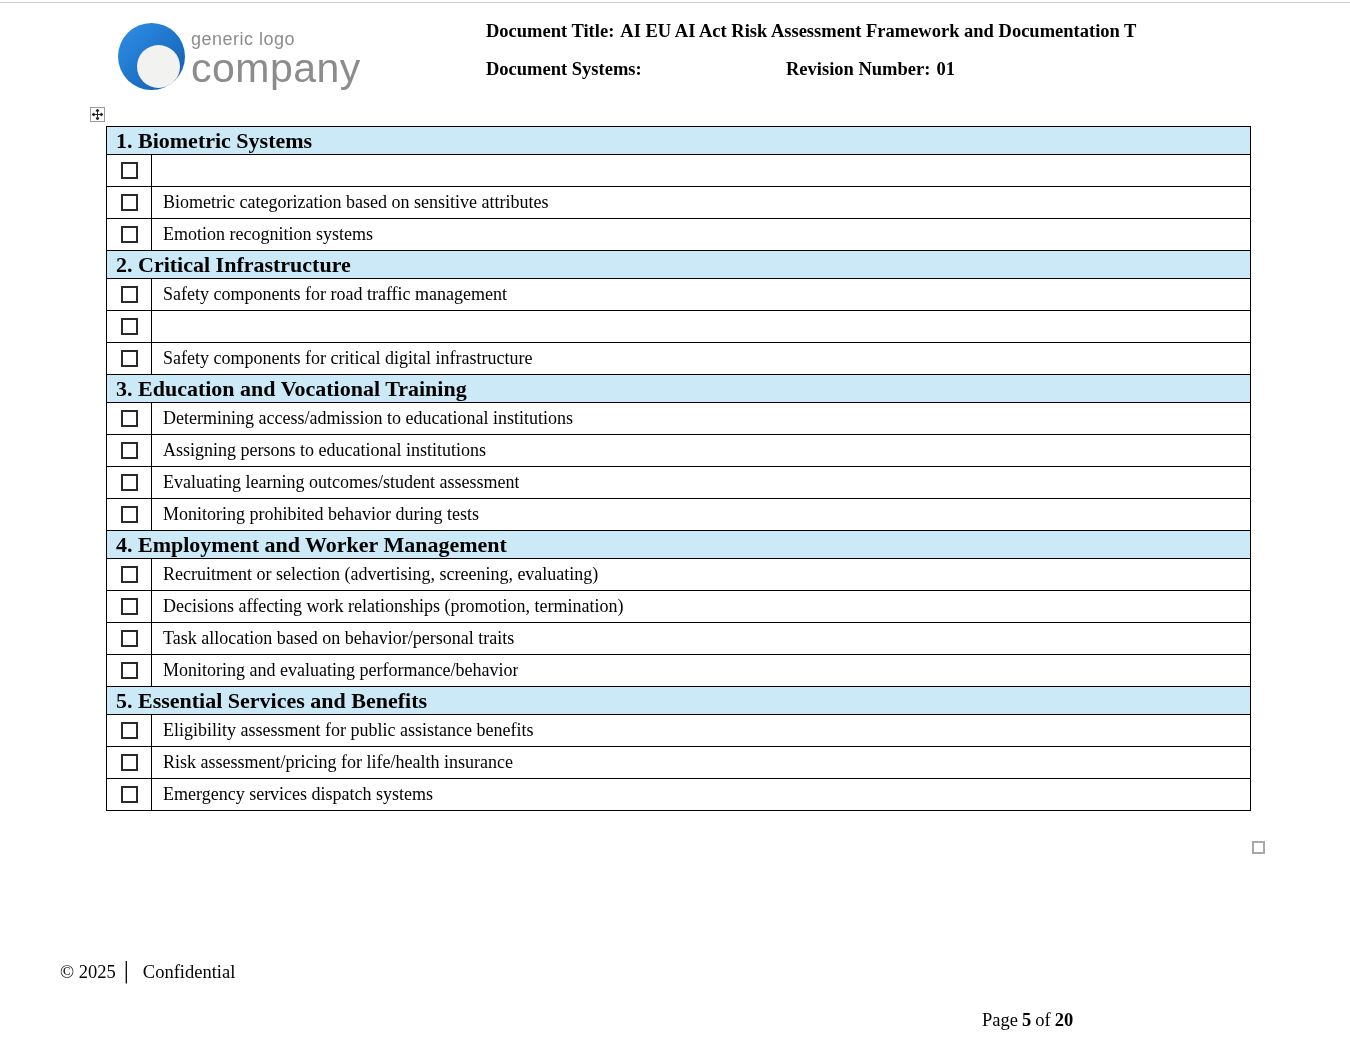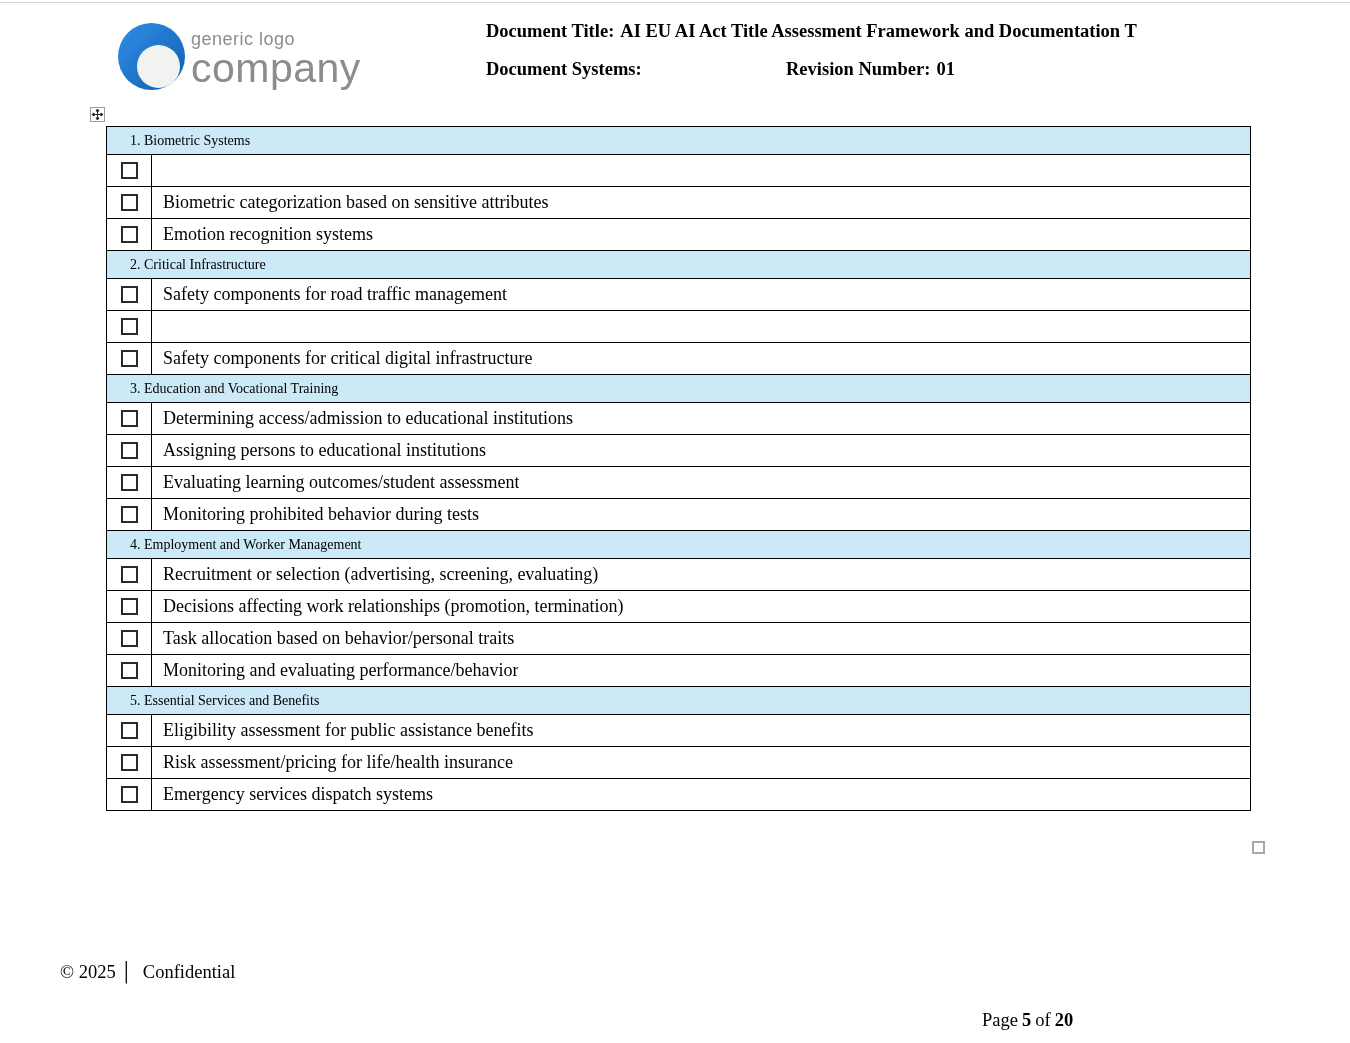--- a/index.html
+++ b/index.html
@@ -57,22 +57,22 @@
     border-top: 1px solid #000; border-left: 1px solid #000; border-right: 1px solid #000;
     box-sizing: border-box;
   }
   .row { box-sizing: border-box; border-bottom: 1px solid #000; display: flex; align-items: stretch; }
   .header-row {
     height: 28px;
     background: #cbe9f7;
     align-items: center;
   }
   .header-cell {
-    padding-left: 23px;
-    font-weight: 400; font-size: 14px;
+    padding-left: 9px;
+    font-weight: 700; font-size: 22px;
   }
   .item-row { height: 32px; }
   .cb-cell {
     width: 45px; min-width: 45px;
     border-right: 1px solid #000;
     display: flex; align-items: center; justify-content: center;
     box-sizing: border-box;
   }
   .checkbox {
     width: 13px; height: 13px;
@@ -112,21 +112,21 @@
     <div class="logo-mark-inner"></div>
   </div>
   <div class="logo-text">
     <div class="logo-line1">generic logo</div>
     <div class="logo-line2">company</div>
   </div>
 </div>
 
 <div class="doc-meta">
   <div class="doc-line">
-    <span class="meta-label">Document Title:</span><span class="meta-value-bold">AI EU AI Act Title Assessment Framework and Documentation T</span>
+    <span class="meta-label">Document Title:</span><span class="meta-value-bold">AI EU AI Act Risk Assessment Framework and Documentation T</span>
   </div>
   <div class="doc-line second">
     <span class="meta-label">Document Systems:</span><span class="meta-value-bold"></span>
     <span class="revision-group">
       <span class="meta-label">Revision Number:</span><span class="meta-value-bold">01</span>
     </span>
   </div>
 </div>
 
 <div class="move-handle">

